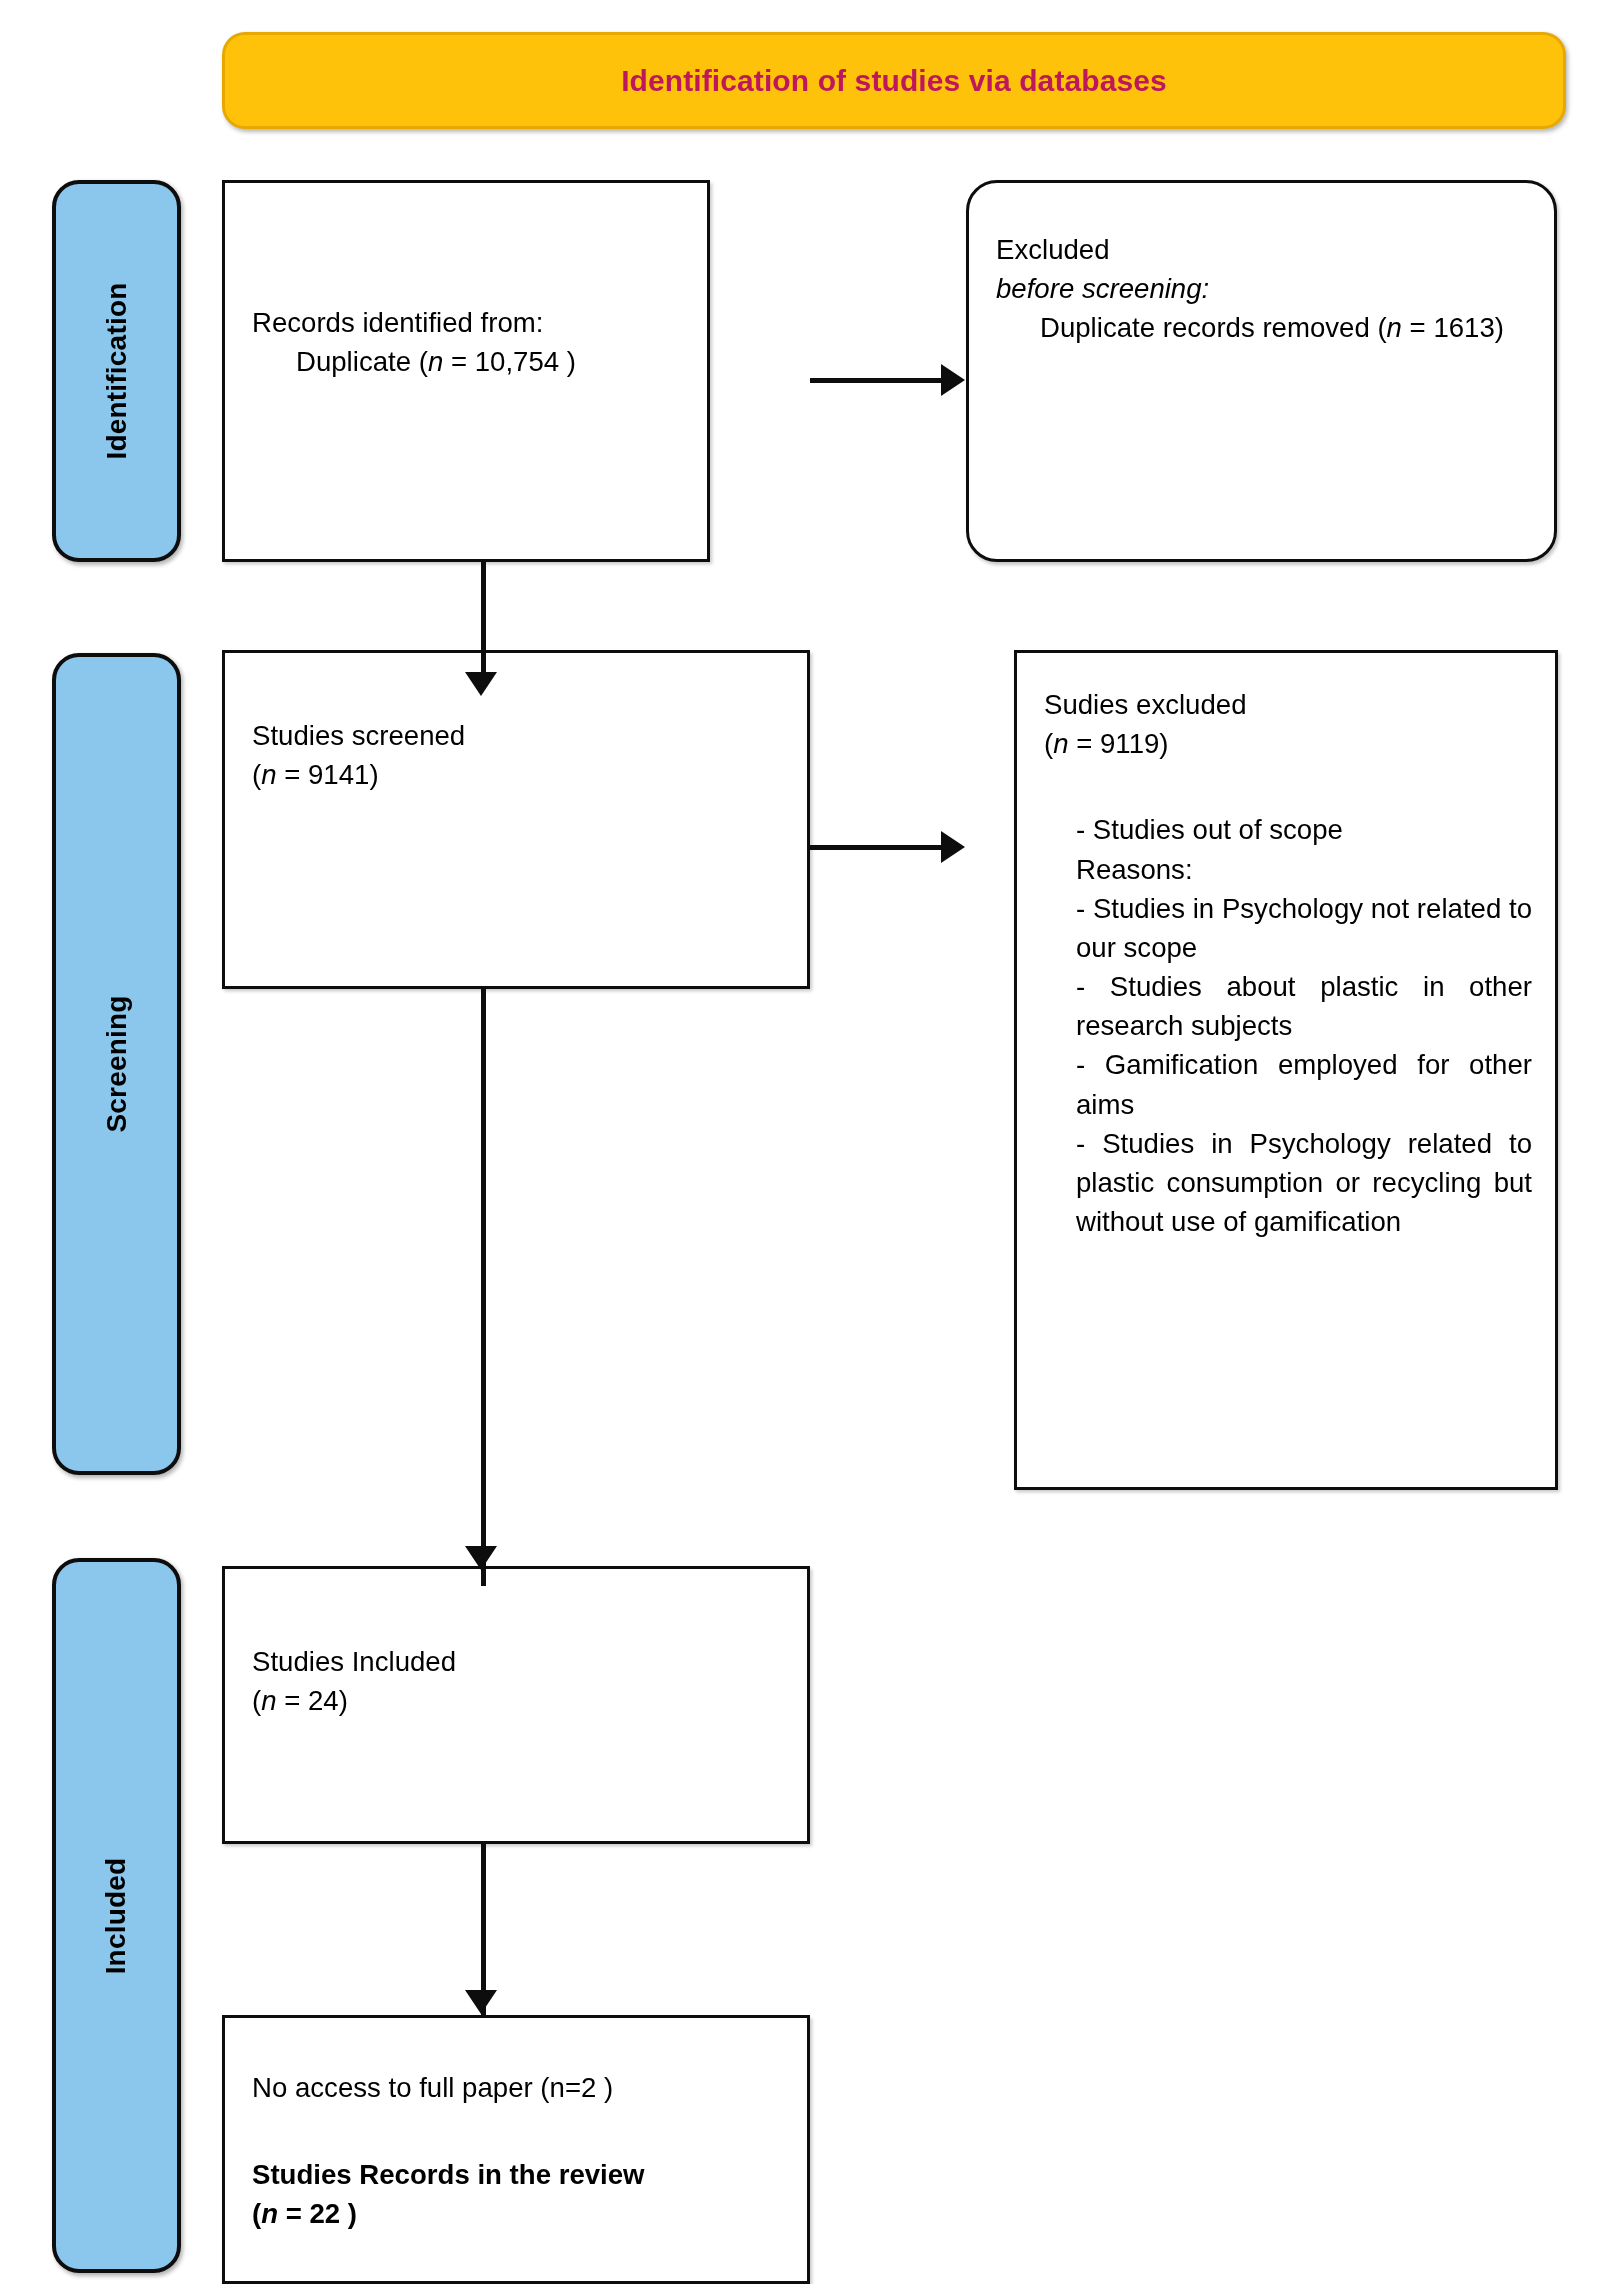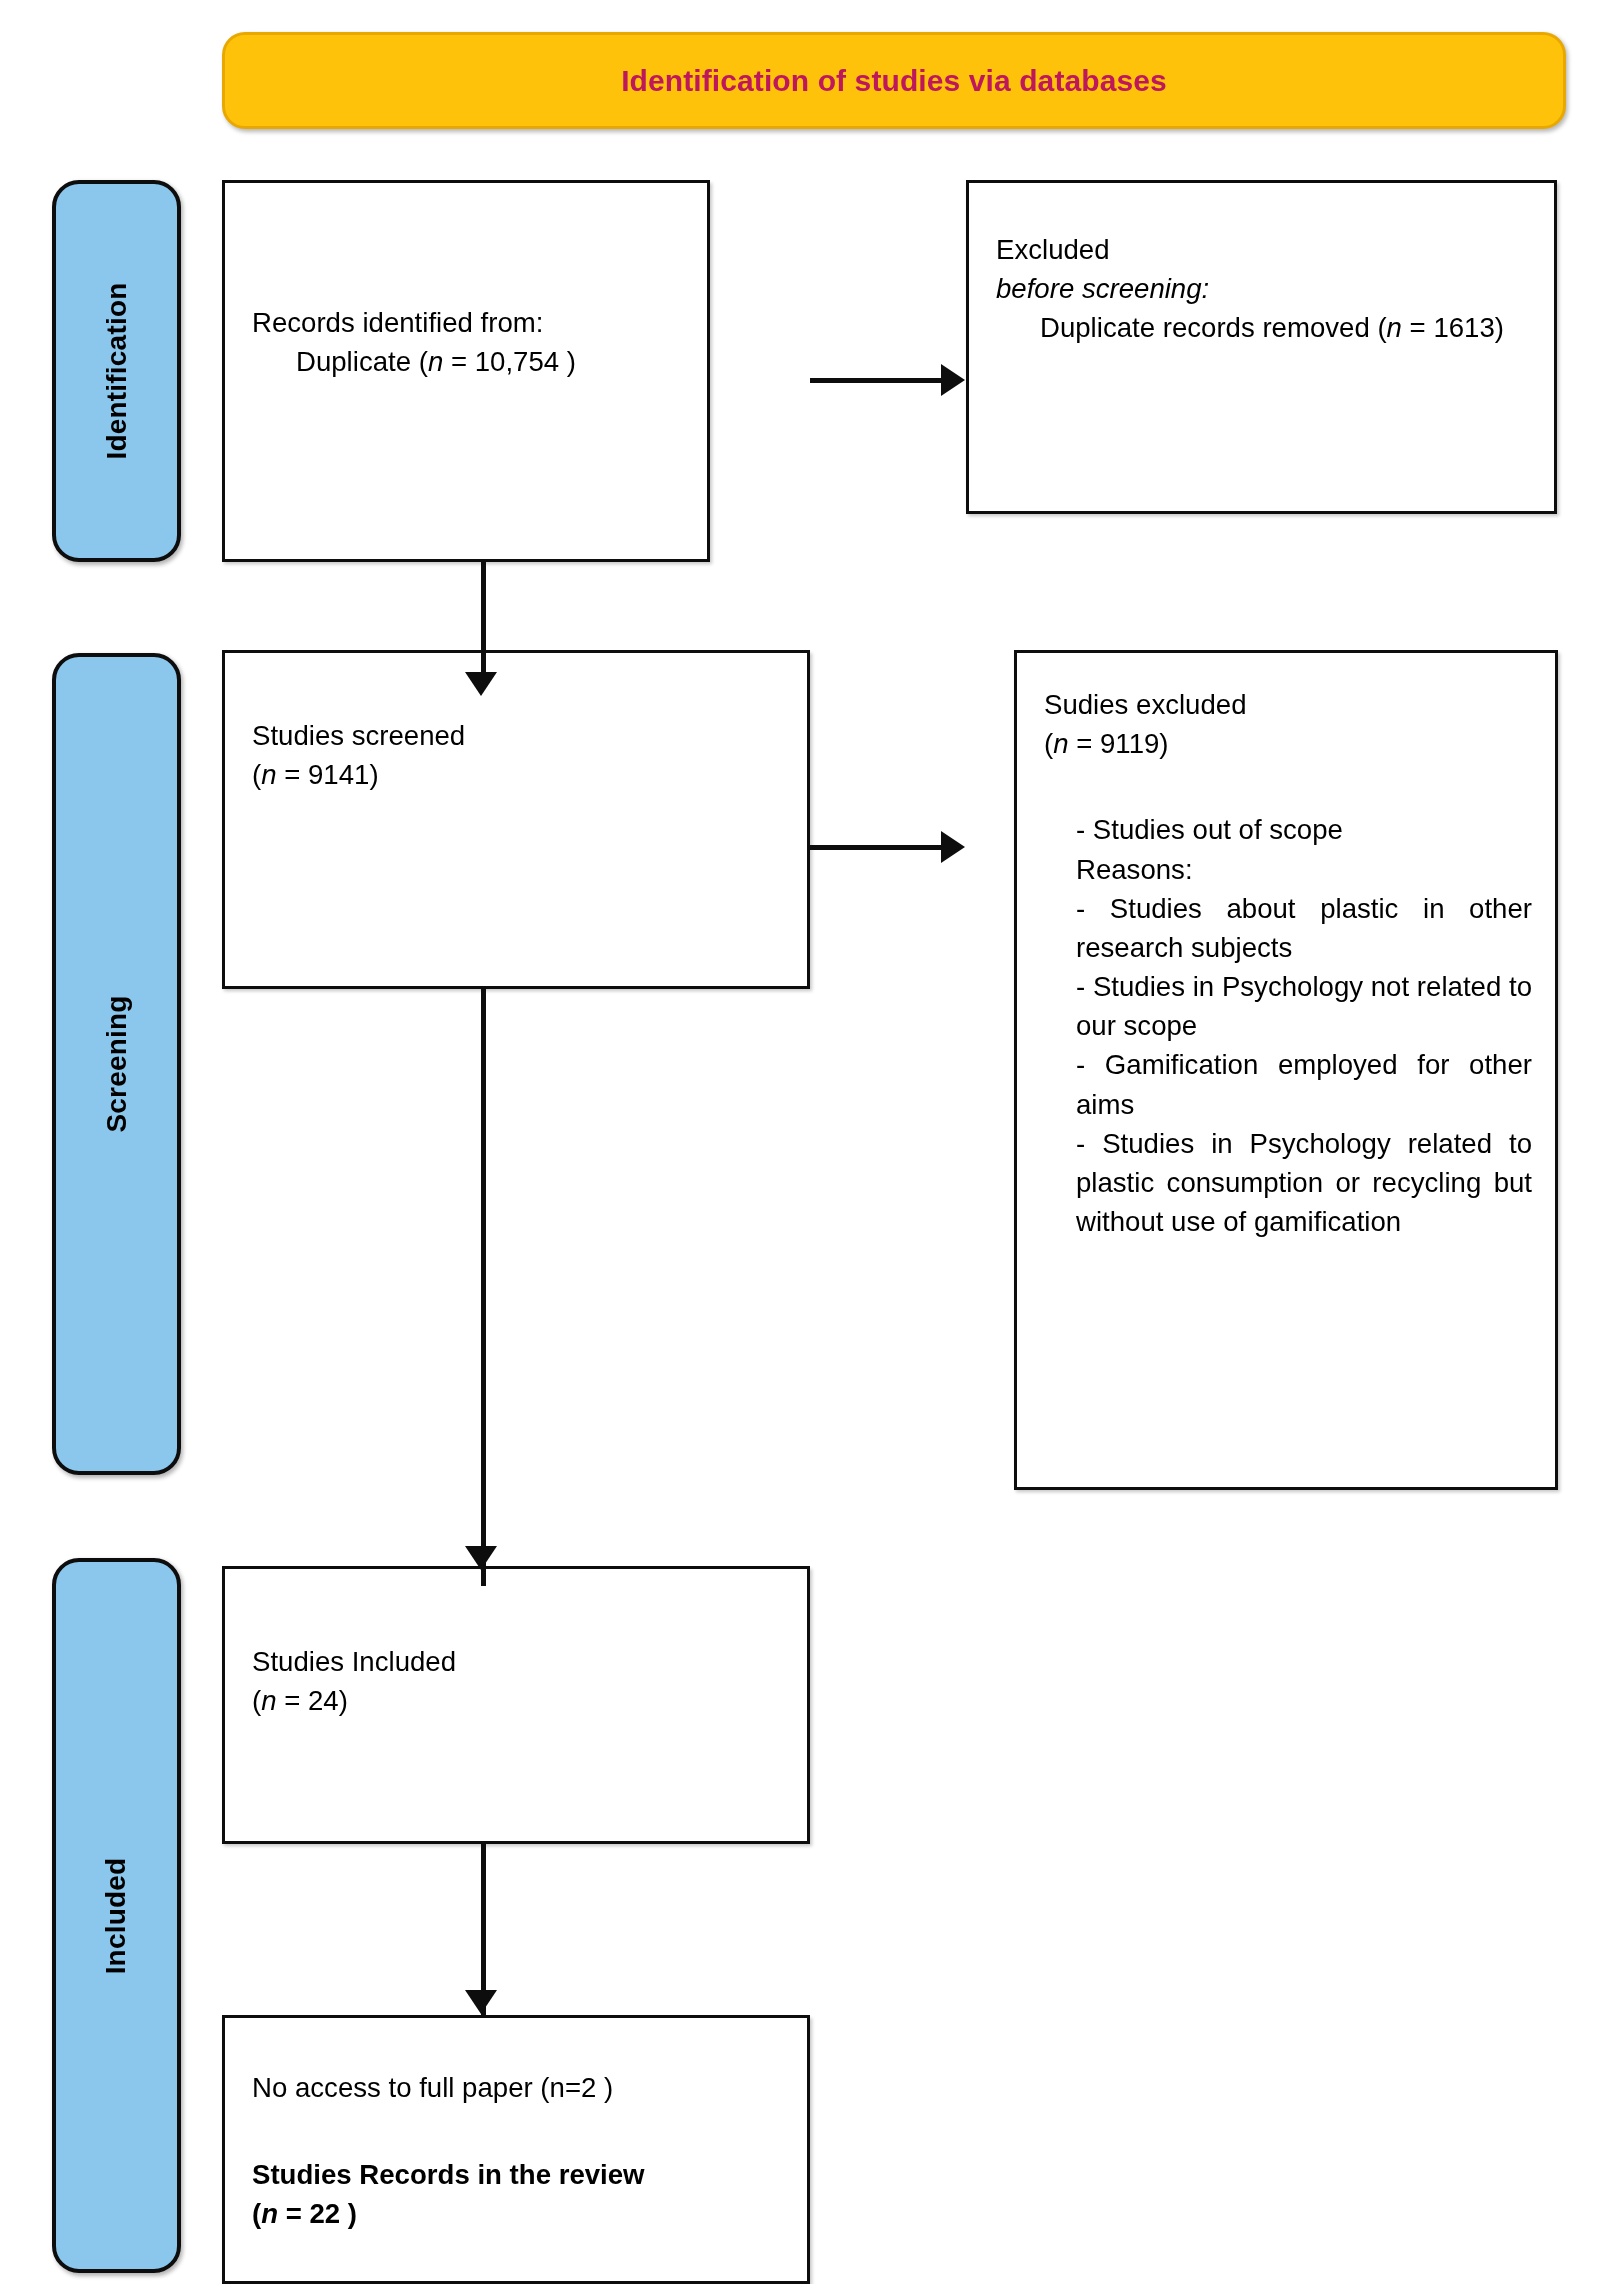--- a/index.html
+++ b/index.html
@@ -98,21 +98,21 @@
     text-align-last: left;
   }
   .line.bold { font-weight: bold; }
   .ital { font-style: italic; }
   .blockital { font-style: italic; }
 
   
   #box-identified { left: 222px;  top: 180px;  width: 488px;  height: 382px; }
   #box-identified .box-inner { top: 120px; }
 
-  #box-excluded-before { left: 966px; top: 180px; width: 591px; height: 334px; }
+  #box-excluded-before { left: 966px; top: 180px; width: 591px; height: 382px; border-radius: 31px; }
   #box-excluded-before .box-inner { top: 47px; }
 
   #box-screened { left: 222px;  top: 650px;  width: 588px;  height: 339px; }
   #box-screened .box-inner { top: 63px; }
 
   #box-excluded-reasons { left: 1014px; top: 650px; width: 544px; height: 840px; }
   #box-excluded-reasons .box-inner { top: 32px; }
   #box-excluded-reasons .reasons-gap { height: 47px; }
 
   #box-included { left: 222px; top: 1566px; width: 588px; height: 278px; }
@@ -204,22 +204,22 @@
   <div class="box" id="box-excluded-reasons">
     <div class="box-inner">
       <p class="line">Sudies excluded</p>
       <p class="line"><span>(</span><span class="ital">n</span><span> = 9119)</span></p>
 
       <div class="reasons-gap"></div>
 
       <p class="line indent-sm just">- Studies out of scope</p>
 
       <p class="line indent-sm">Reasons:</p>
+      <p class="line indent-sm just">- Studies in Psychology not related to our scope</p>
       <p class="line indent-sm just">- Studies about plastic in other research subjects</p>
-      <p class="line indent-sm just">- Studies in Psychology not related to our scope</p>
       <p class="line indent-sm just">- Gamification employed for other aims</p>
       <p class="line indent-sm just">- Studies in Psychology related to plastic consumption or recycling but without use of gamification</p>
     </div>
   </div>
 
   <div class="box" id="box-included">
     <div class="box-inner">
       <p class="line">Studies Included</p>
       <p class="line"><span>(</span><span class="ital">n</span><span> = 24)</span></p>
     </div>

